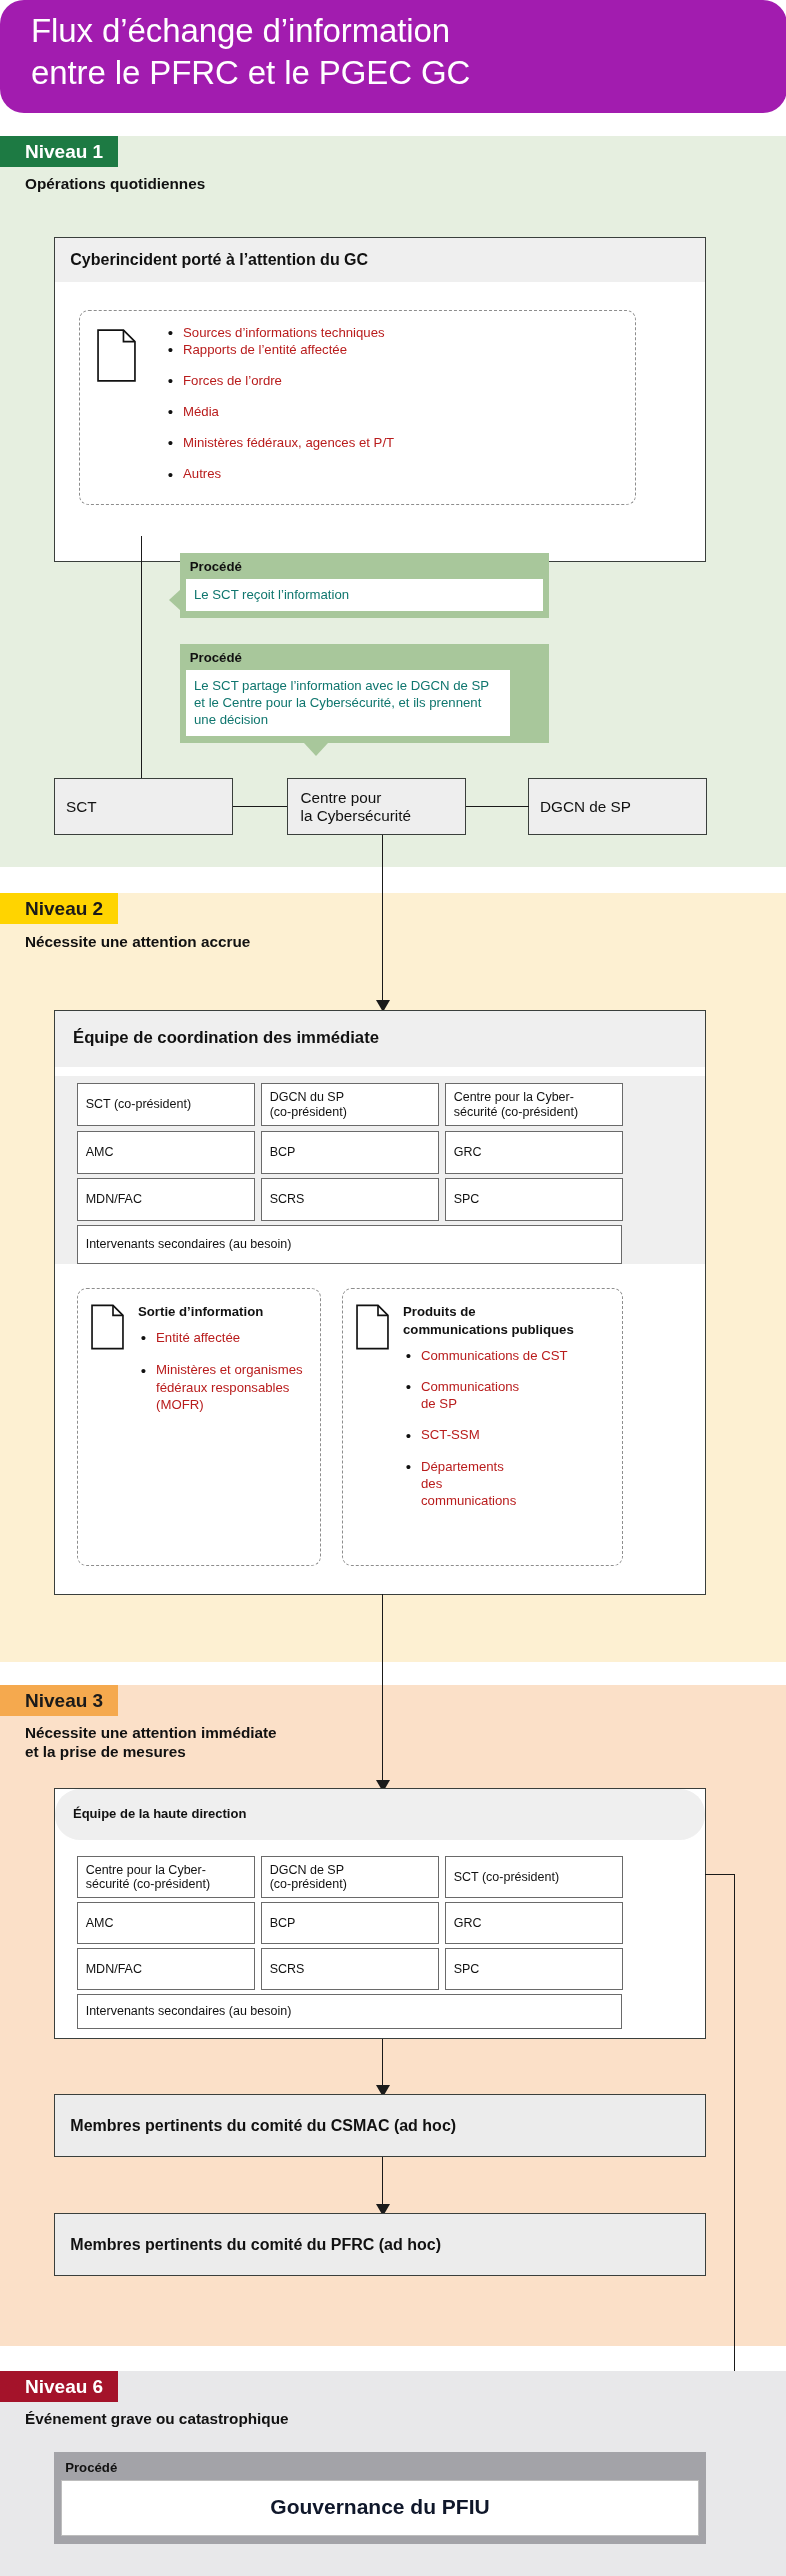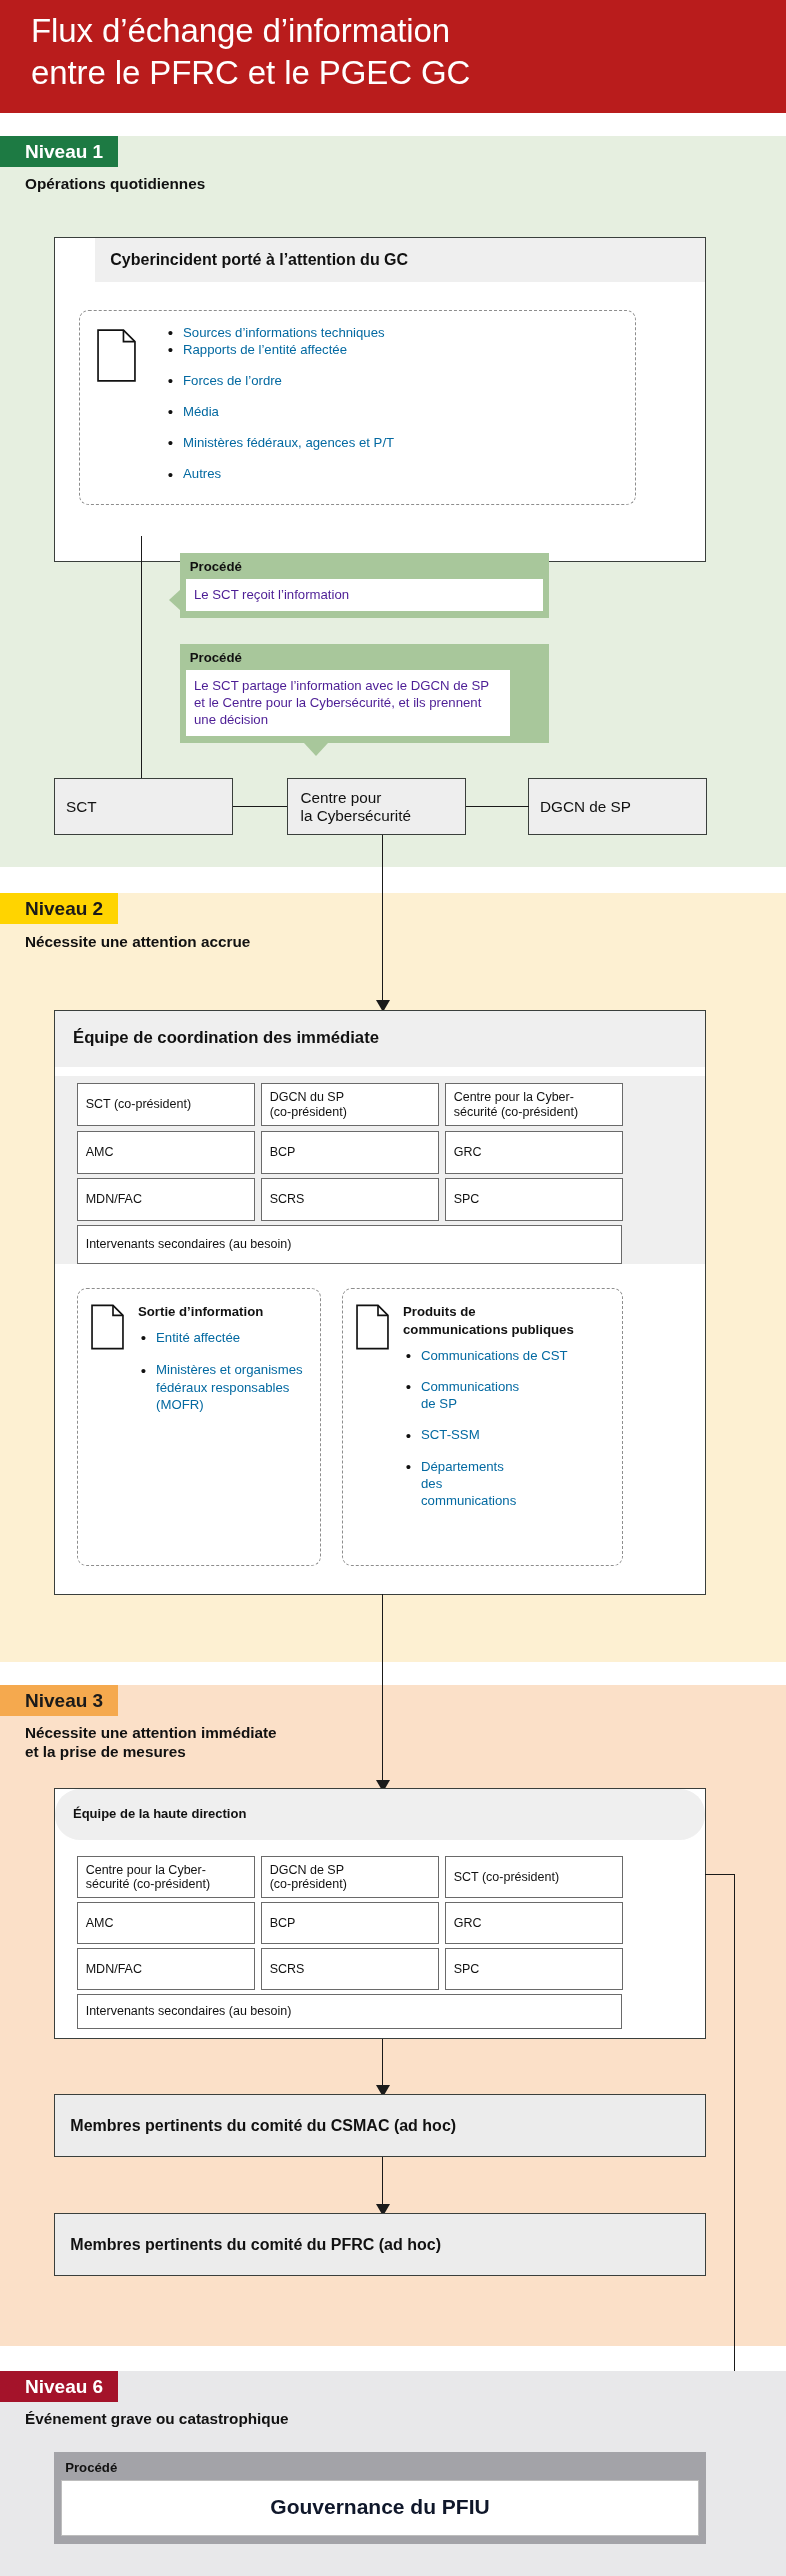--- a/index.html
+++ b/index.html
@@ -14,21 +14,22 @@
     height: 2576px;
     overflow: hidden;
     background: #ffffff;
   }
 
   
   .titlebar {
     position: absolute;
     left: 0; top: 0;
     width: 787px; height: 113px;
-    background: #b91c1c;
+    background: #a21caf;
+    border-radius: 24px;
   }
   .titlebar .t1, .titlebar .t2 {
     position: absolute;
     left: 31px;
     color: #ffffff;
     font-size: 33px;
     font-weight: 400;
     letter-spacing: -0.1px;
     white-space: nowrap;
   }
@@ -81,21 +82,21 @@
   .dashed {
     border: 1px dashed #8d8d8d;
     border-radius: 9.7px;
     position: relative;
   }
 
   
   ul.bl { list-style: none; }
   ul.bl > li {
     position: relative;
-    font-size: 13.2px; color: #0369a1;
+    font-size: 13.2px; color: #b91c1c;
     padding-left: 18px;
     line-height: 1.30;
   }
   ul.bl > li::before {
     content: "•";
     position: absolute; left: 2.8px; top: -0.7px;
     font-size: 15.3px; color: #111111;
   }
 
   
@@ -107,21 +108,21 @@
     position: absolute;
     background: #a8c79b;
     padding: 5.6px 5.6px 7px 5.6px;
   }
   .proc .plab {
     font-size: 13.2px; font-weight: 700; color: #111111;
     padding: 0.7px 0 4.9px 4.2px;
   }
   .proc .pbody {
     background: #ffffff;
-    font-size: 13.2px; color: #4c1d95;
+    font-size: 13.2px; color: #0f766e;
     padding: 7px 8.4px 7.7px 8.4px;
     line-height: 1.30;
   }
   .proc .tail-l {
     position: absolute;
     left: -11px; top: 36px;
     width: 0; height: 0;
     border-top: 11px solid transparent;
     border-bottom: 11px solid transparent;
     border-right: 12px solid #a8c79b;
@@ -206,21 +207,21 @@
 
   <div class="titlebar">
     <div class="t1">Flux d’échange d’information</div>
     <div class="t2">entre le PFRC et le PGEC GC</div>
   </div>
 
   <div class="band l1"></div>
   <div class="badge g" style="top:136px;">Niveau 1</div>
   <div class="bandsub" style="top:175px;">Opérations quotidiennes</div>
 
-  <div class="panel" style="left:54px; top:237px; width:652px; height:325px;padding-left:40px;">
+  <div class="panel" style="left:54px; top:237px; width:652px; height:325px;">
     <div class="phead">Cyberincident porté à l’attention du GC</div>
     <div class="dashed" style="position:absolute; left:24px; top:72px; width:557px; height:195px;">
       <div class="docicon" style="left:16.7px; top:18px;">
         <svg width="39" height="53" viewBox="0 0 56 76">
           <path d="M1.5 1.5 H38 L54.5 18 V74.5 H1.5 Z" fill="#ffffff" stroke="#111111" stroke-width="2.4"></path>
           <path d="M38 1.5 V18 H54.5" fill="none" stroke="#111111" stroke-width="2.4"></path>
         </svg>
       </div>
       <ul class="bl" style="position:absolute; left:85px; top:12.5px; width:446px;">
         <li>Sources d’informations techniques</li>

